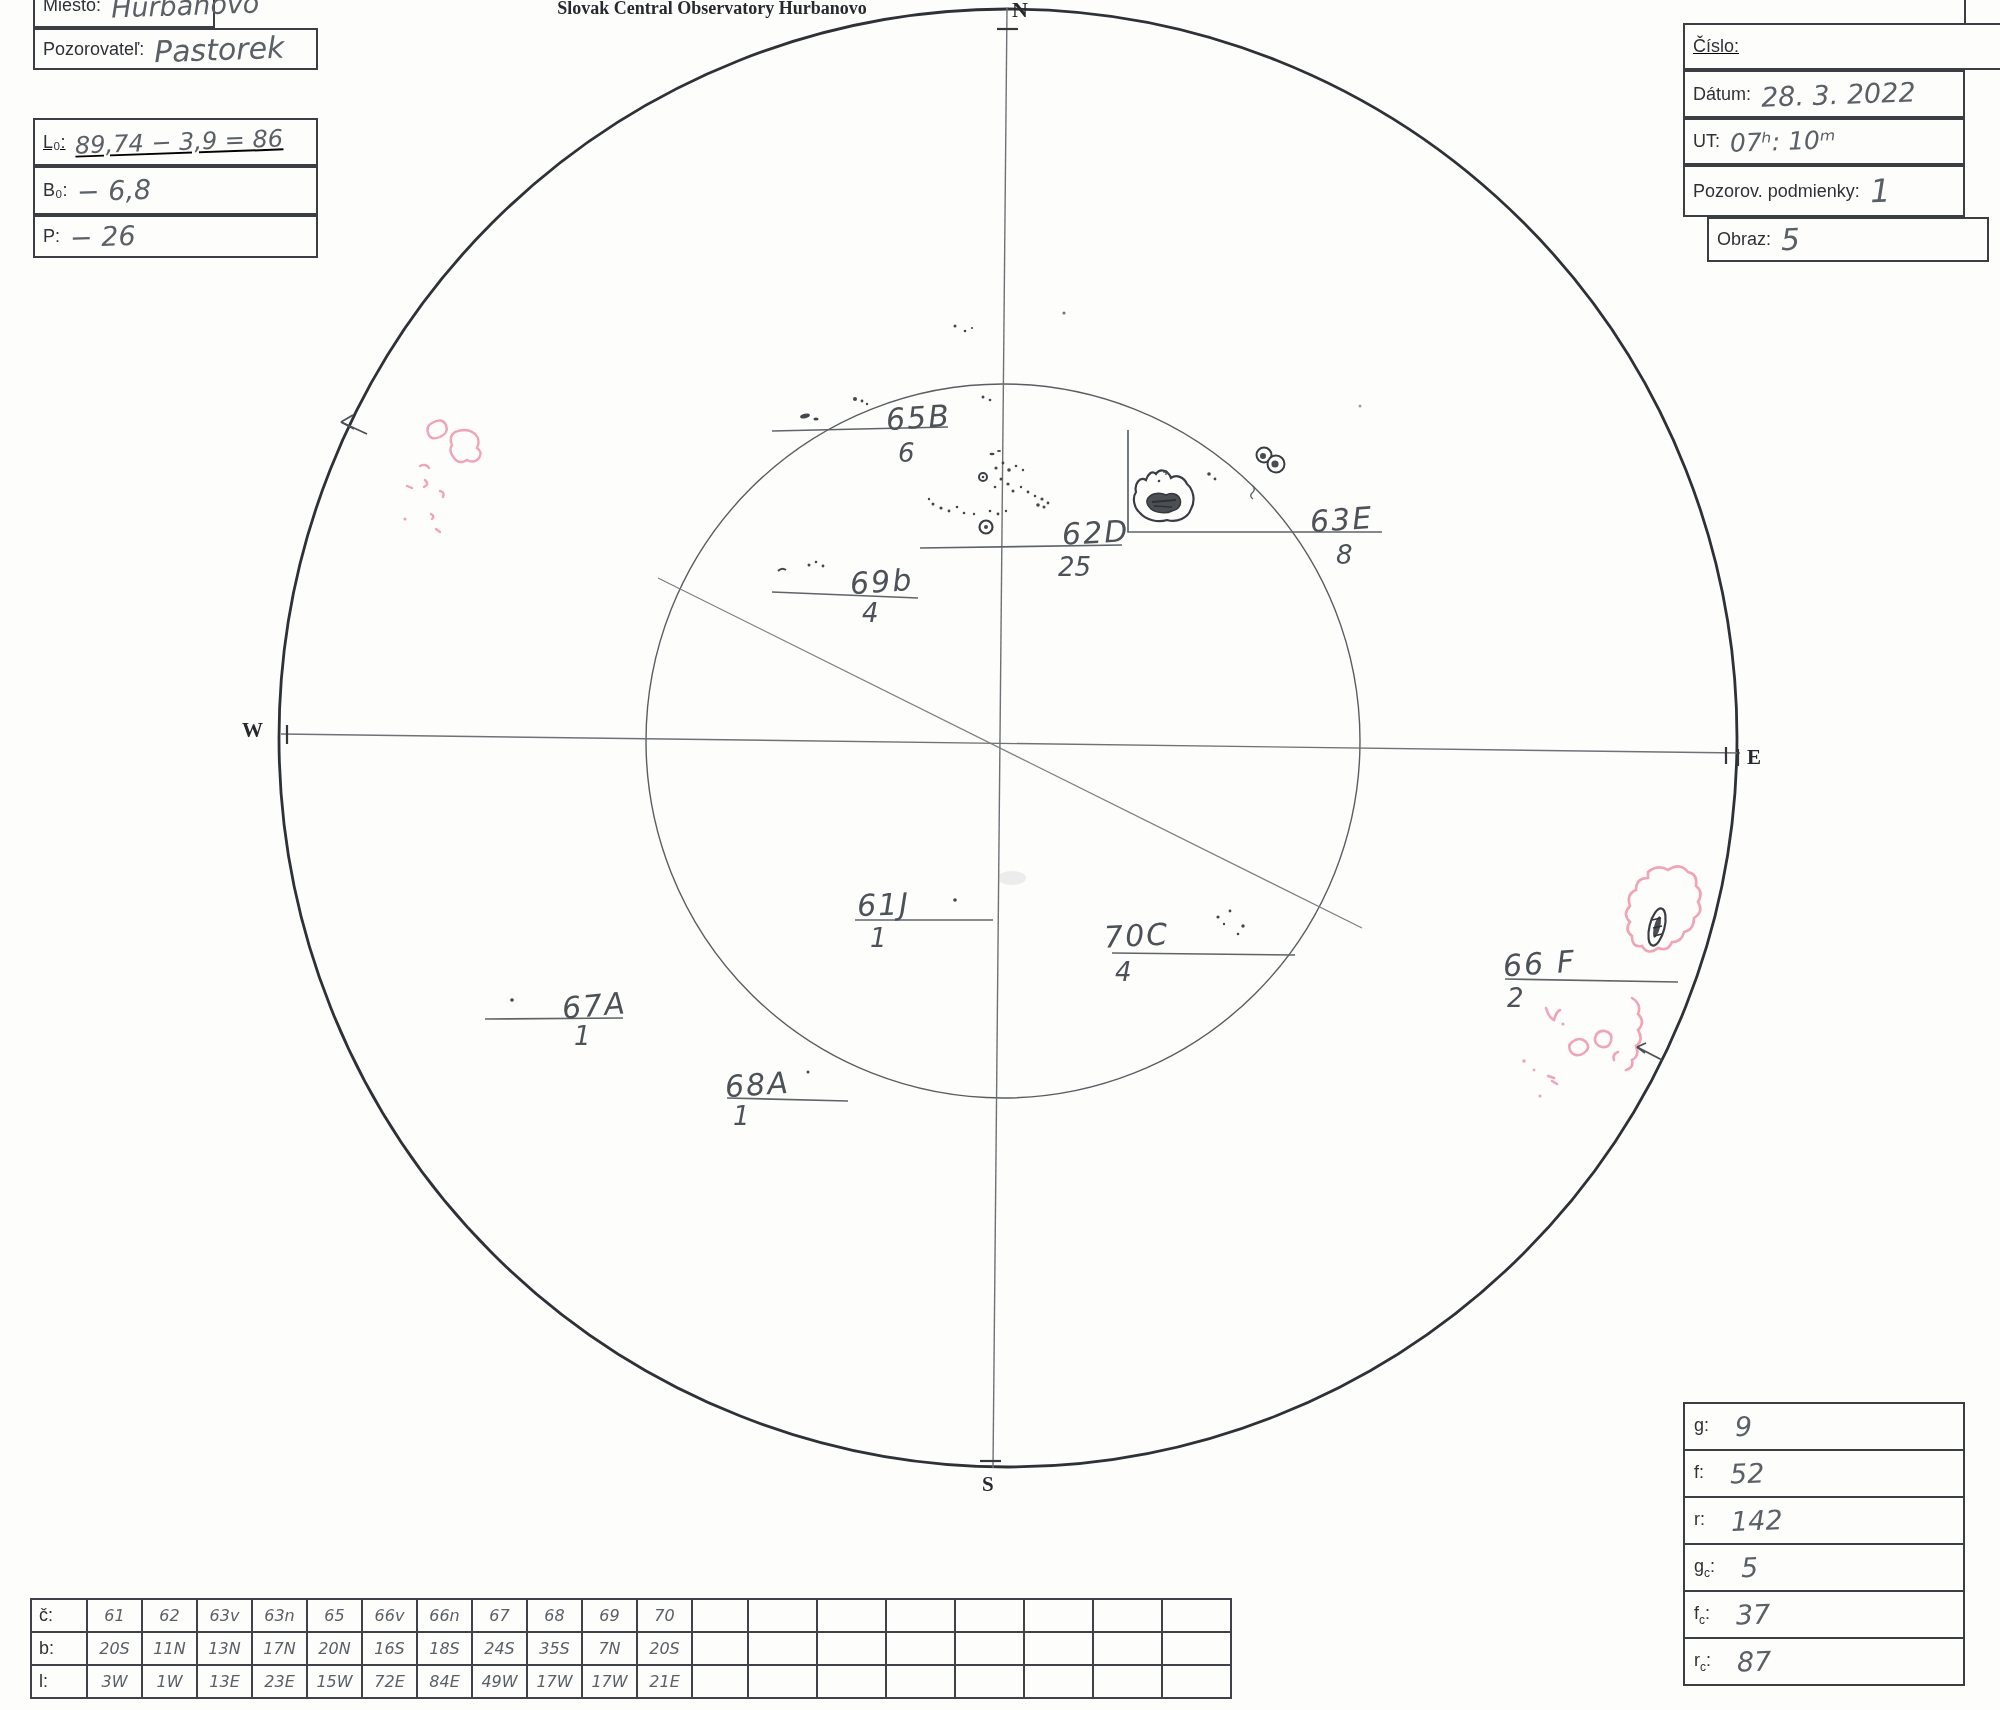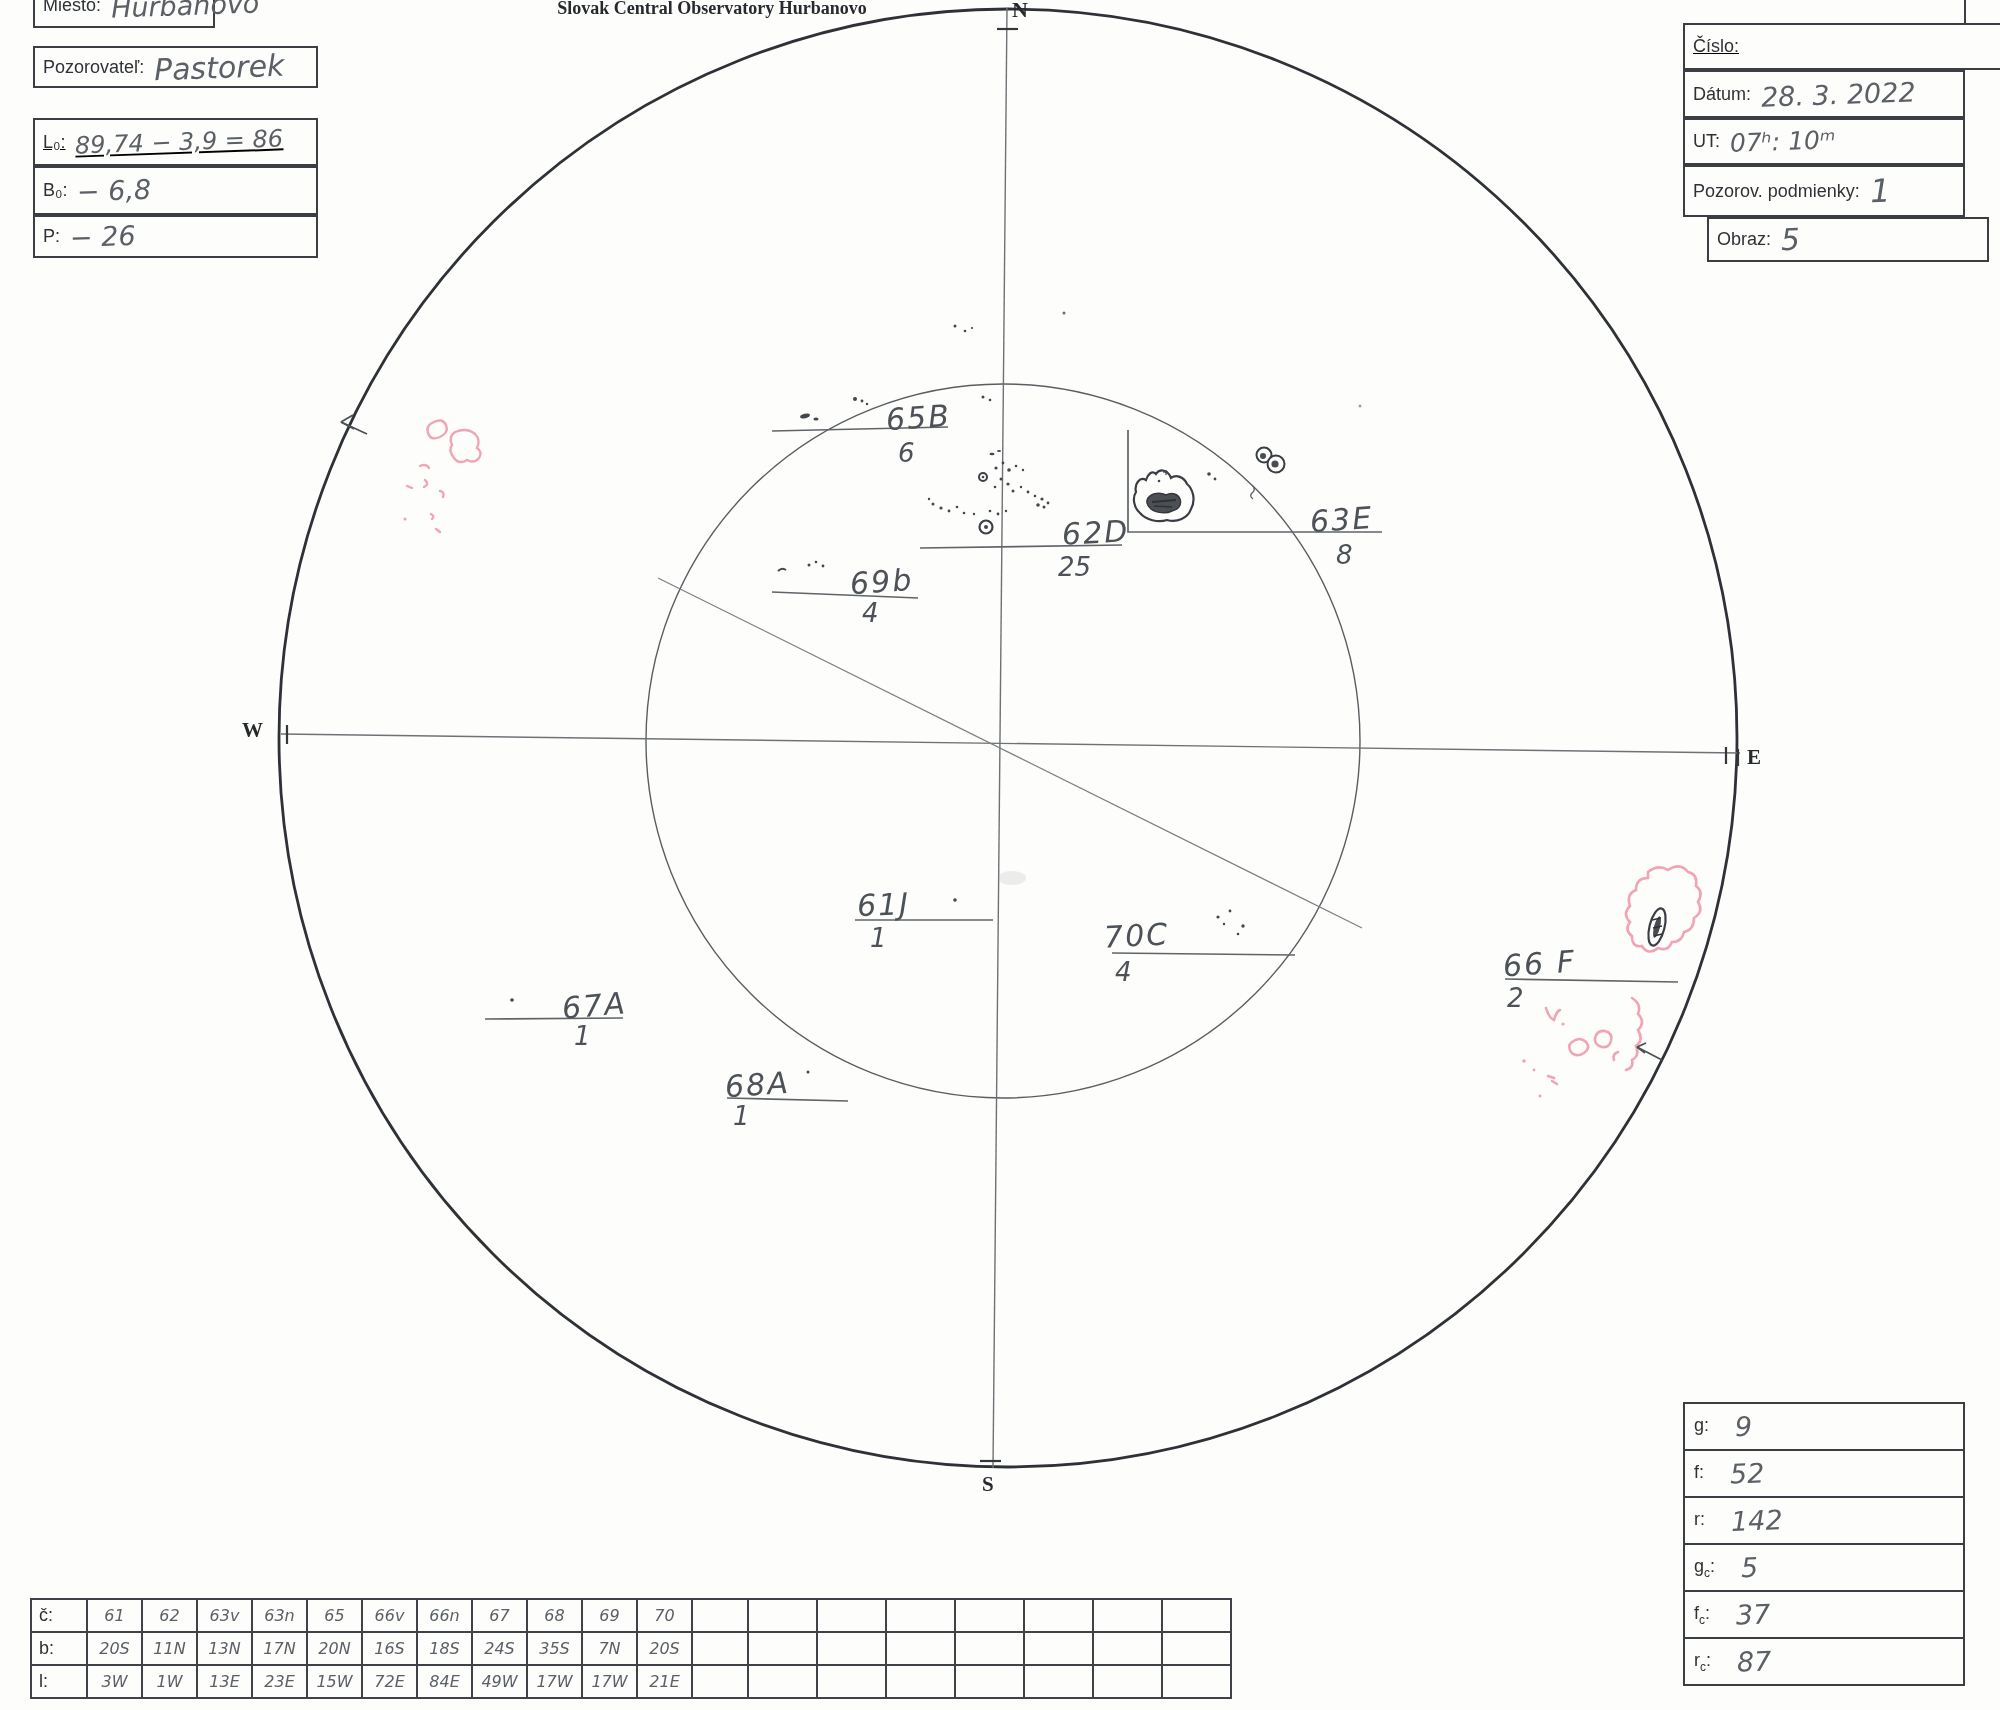--- a/index.html
+++ b/index.html
@@ -218,21 +218,21 @@
 
   <div class="pos serifcap" style="left:1012px;top:-3px;font-size:22px;">N</div>
   <div class="pos serifcap" style="left:982px;top:1472px;font-size:21px;">S</div>
   <div class="pos serifcap" style="left:242px;top:718px;font-size:21px;">W</div>
   <div class="pos serifcap" style="left:1747px;top:745px;font-size:21px;">E</div>
 
   <div class="frow" style="left:33px;top:-18px;width:182px;height:46px;">
     <span class="flabel printed">Miesto:</span>
     <span class="fval hw">Hurbanovo</span>
   </div>
-  <div class="frow" style="left:33px;top:28px;width:285px;height:42px;margin-top:18px;">
+  <div class="frow" style="left:33px;top:28px;width:285px;height:42px;">
     <span class="flabel printed">Pozorovateľ:</span>
     <span class="fval hw" style="font-size:30px;">Pastorek</span>
   </div>
   <div class="frow" style="left:33px;top:118px;width:285px;height:48px;text-decoration:underline;">
     <span class="flabel printed">L₀:</span>
     <span class="fval hw" style="font-size:24px;">89,74 − 3,9 = 86</span>
   </div>
   <div class="frow" style="left:33px;top:166px;width:285px;height:49px;">
     <span class="flabel printed">B₀:</span>
     <span class="fval hw">− 6,8</span>

